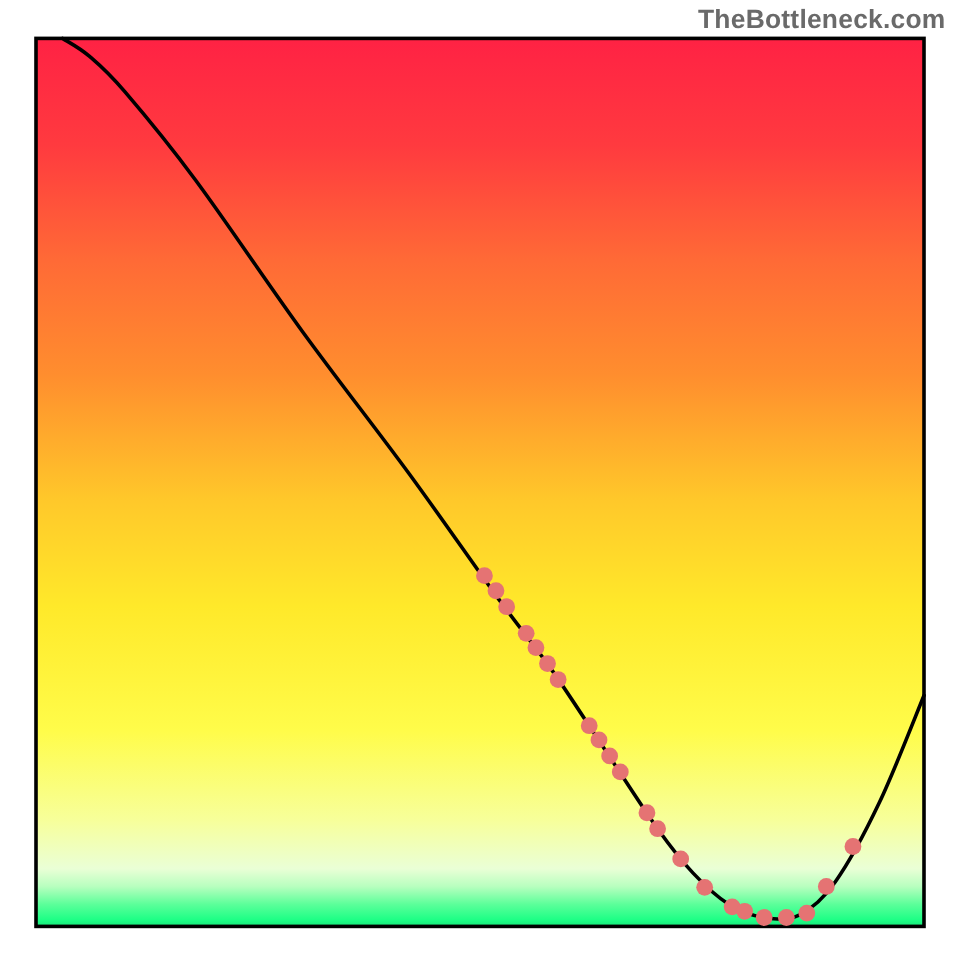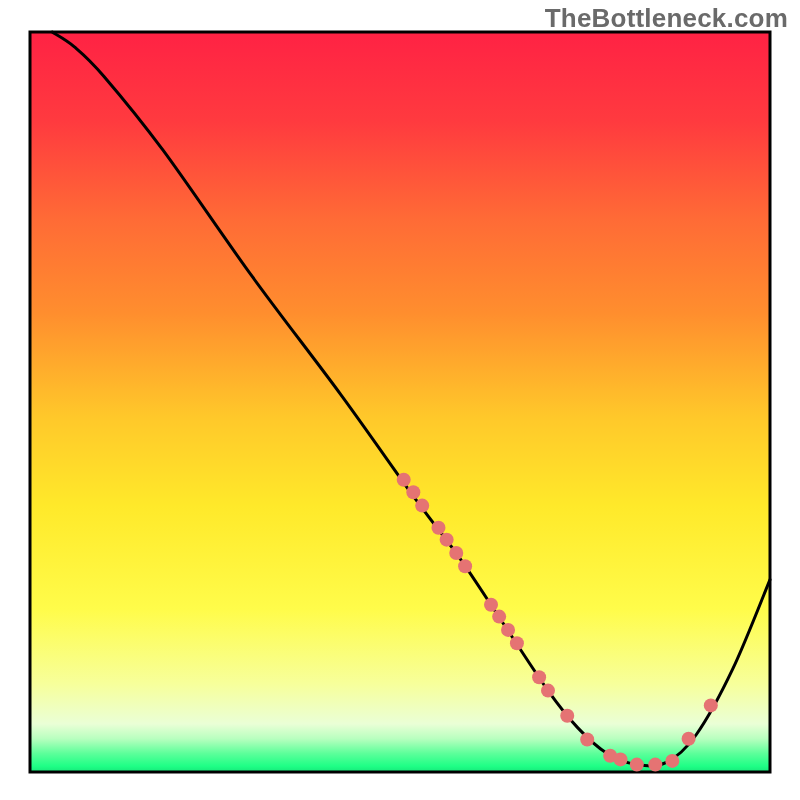--- a/index.html
+++ b/index.html
@@ -13,21 +13,21 @@
   }
   .wrap {
     position: relative;
     width: 800px;
     height: 800px;
   }
   .attribution {
     position: absolute;
     top: 3px;
     right: 12px;
-    font-size: 26px;
+    font-size: 22px;
     font-weight: 600;
     color: #6a6a6a;
     letter-spacing: 0.2px;
     z-index: 3;
   }
   svg {
     position: absolute;
     top: 0;
     left: 0;
   }

